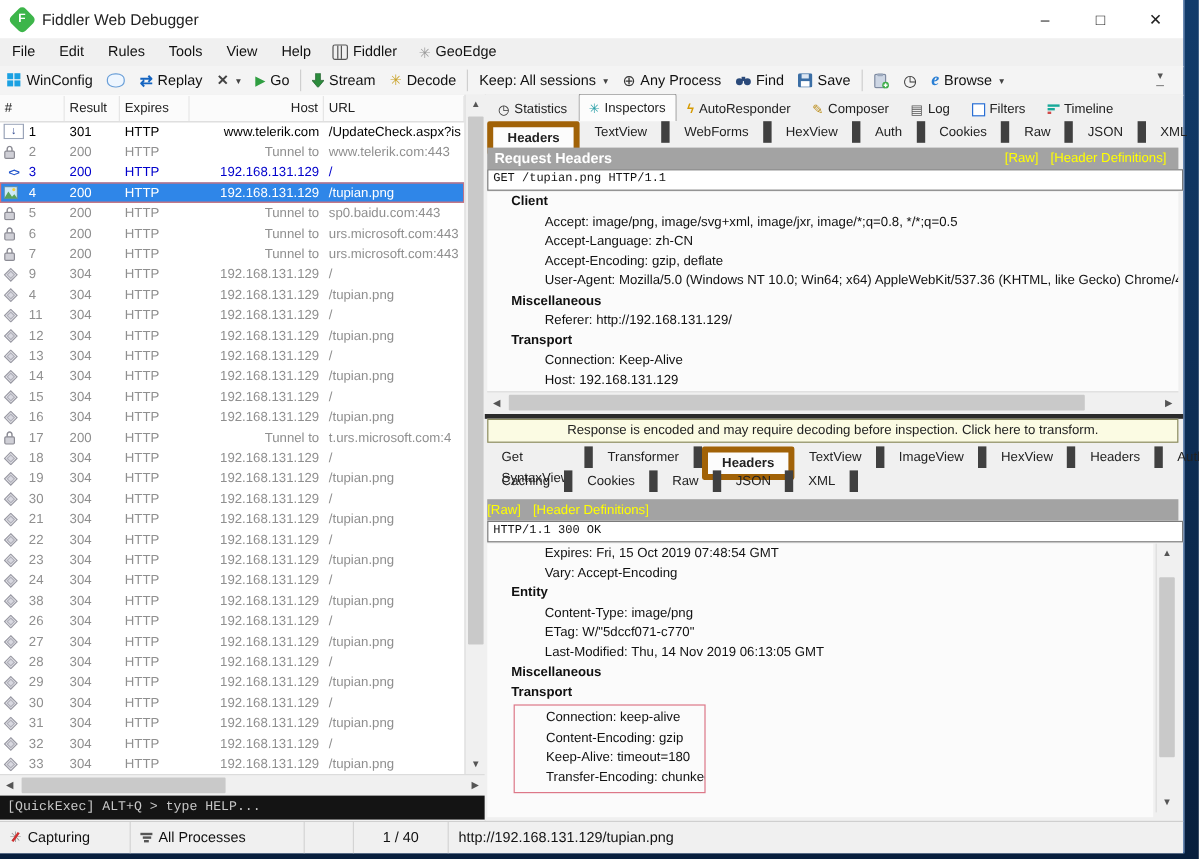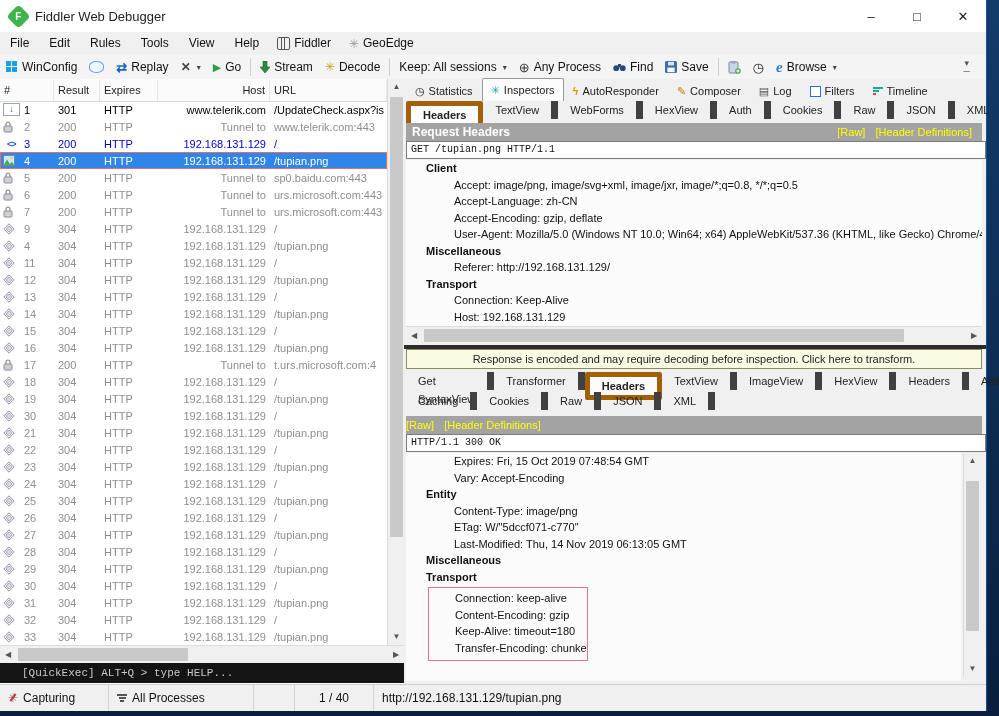--- a/index.html
+++ b/index.html
@@ -63,21 +63,21 @@
   .vscroll{position:absolute;background:#f0f0f0;}
   .vs-left{left:387px;top:0px;width:17px;height:566px;border-left:1px solid #dcdcdc;}
   .sb-arrow{position:absolute;left:0;width:17px;height:16px;color:#555;font-size:8px;text-align:center;line-height:16px;}
   .sb-thumb{position:absolute;left:2px;width:13px;background:#c9c9c9;border-radius:1px;}
   .hscroll{position:absolute;background:#f0f0f0;border-top:1px solid #dcdcdc;}
   .hs-left{left:0;top:566px;width:404px;height:17px;}
   .hs-arrow{position:absolute;top:0;width:16px;height:17px;color:#555;font-size:8px;text-align:center;line-height:17px;}
   .hs-thumb{position:absolute;top:2px;height:13px;background:#c9c9c9;border-radius:1px;}
   
   .quickexec{position:absolute;left:0;top:584px;width:404px;height:20px;background:#141414;color:#c8c8c8;
-             font-family:"Liberation Mono",monospace;font-size:11px;line-height:20px;padding-left:22px;box-sizing:border-box;}
+             font-family:"Liberation Mono",monospace;font-size:11px;line-height:20px;padding-left:6px;box-sizing:border-box;}
   
   .rightpanel{position:absolute;left:404px;top:79px;width:582px;height:605px;background:#f0f0f0;}
   .toptabs{position:absolute;left:2px;top:0;height:22px;display:flex;align-items:flex-end;font-size:11px;}
   .ttab{display:flex;align-items:center;gap:4px;height:20px;padding:0 8px;border:1px solid transparent;border-bottom:none;color:#222;}
   .ttab.sel{background:#fcfcfc;border-color:#9a9a9a;border-radius:2px 2px 0 0;height:22px;}
   .subtabs{position:absolute;left:2px;top:22px;height:20px;display:flex;font-size:11px;}
   .tabrow{display:flex;font-size:11px;}
   .tab{height:18px;line-height:18px;padding:0 12px;border-right:7px solid #404040;color:#222;}
   .tab.sel{border:5px solid #a16207;background:#fcfcfc;border-radius:2px;font-weight:bold;}
   
@@ -524,21 +524,21 @@
           <span class="c-h">192.168.131.129</span>
           <span class="c-u">/</span>
         </div>
         <div class="srow gray">
           <span class="c-ic">
             <svg class="ric" width="12" height="12" viewBox="0 0 12 12">
               <path d="M6 0.8 L11.2 6 L6 11.2 L0.8 6 Z" fill="#ececf0" stroke="#9a9aa4"></path>
               <path d="M6 3 L9 6 L6 9 L3 6 Z" fill="#d8d8e0" stroke="#b0b0ba"></path>
             </svg>
           </span>
-          <span class="c-n">25</span>
+          <span class="c-n">38</span>
           <span class="c-r">304</span>
           <span class="c-p">HTTP</span>
           <span class="c-h">192.168.131.129</span>
           <span class="c-u">/tupian.png</span>
         </div>
         <div class="srow gray">
           <span class="c-ic">
             <svg class="ric" width="12" height="12" viewBox="0 0 12 12">
               <path d="M6 0.8 L11.2 6 L6 11.2 L0.8 6 Z" fill="#ececf0" stroke="#9a9aa4"></path>
               <path d="M6 3 L9 6 L6 9 L3 6 Z" fill="#d8d8e0" stroke="#b0b0ba"></path>

